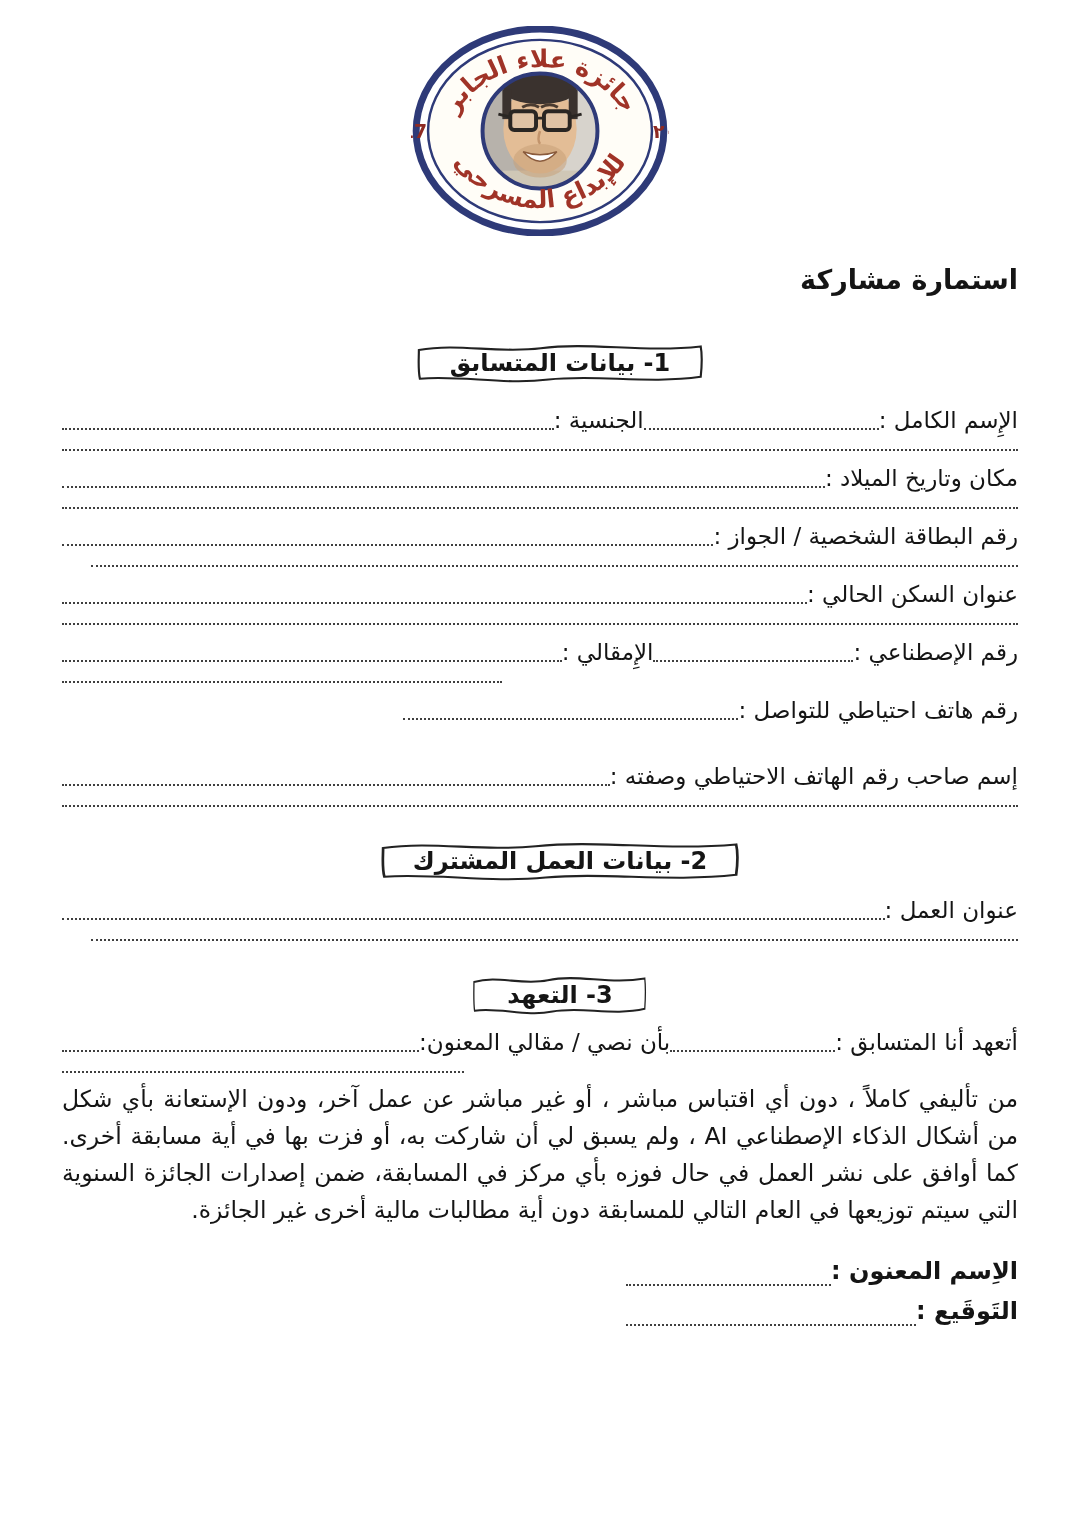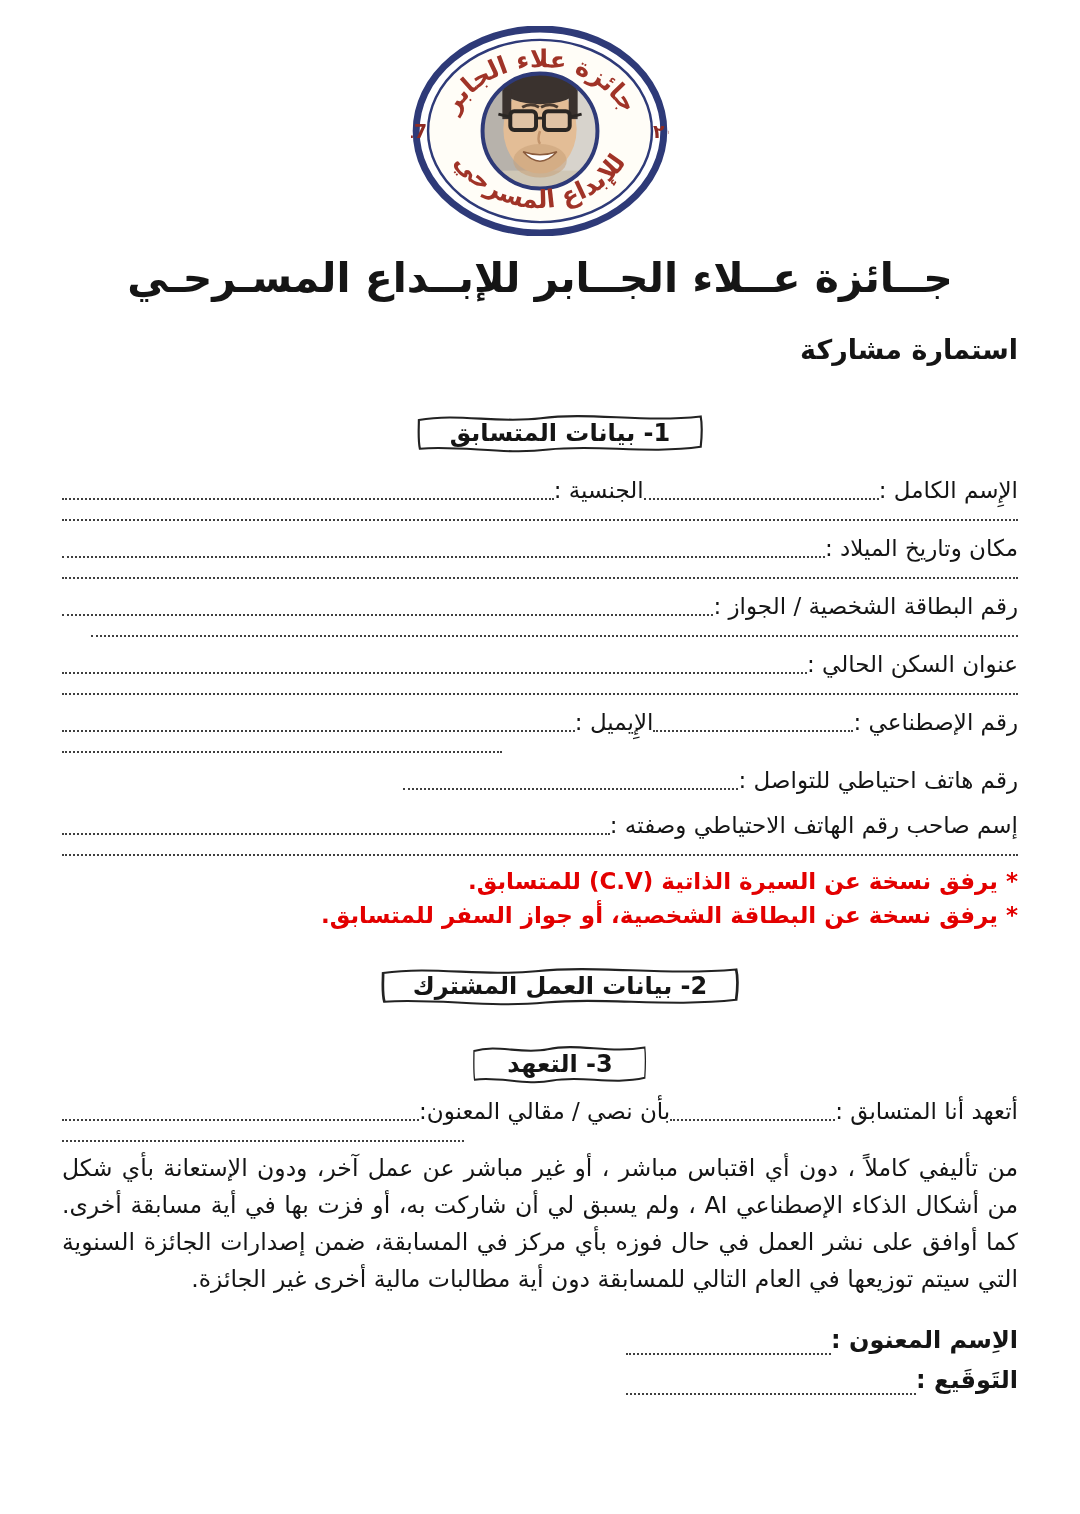--- a/index.html
+++ b/index.html
@@ -32,21 +32,21 @@
   .dot.grow{flex:1 1 auto;}
   .dot.d235{flex:0 0 235px;}
   .dot.d200{flex:0 0 200px;}
   .dot.d335{flex:0 0 335px;}
   .dot.d165{flex:0 0 165px;}
   .cont{border-bottom:2px dotted #3f3f3f;height:12px;margin:2px 0 8px;}
   .cont.w97{width:97%;}
   .cont.w46{width:46%;margin-left:0;margin-right:auto;}
   .cont.w42{width:42%;margin-left:0;margin-right:auto;}
   .sp{margin-top:12px;}
-  .frow.nocont{margin-bottom:15px;}
+  .frow.nocont{margin-bottom:36px;}
 
   
   .notes{margin-top:6px;font-size:23px;font-weight:bold;color:#e30000;line-height:34px;}
 
   
   .pledge-par{margin:4px 0 13px;font-size:23.5px;line-height:37px;text-align:justify;}
 
   
   .sig{margin-top:22px;width:392px;font-size:24px;font-weight:bold;}
   .sig .frow{line-height:40px;}
@@ -92,21 +92,20 @@
         <textPath href="#arcTop" startOffset="50%" text-anchor="middle">جائزة علاء الجابر</textPath>
       </text>
       <text font-size="25" font-weight="bold" fill="#a03327">
         <textPath href="#arcBottom" startOffset="50%" text-anchor="middle">للإبداع المسرحي</textPath>
       </text>
       <text x="16" y="113" font-size="19" font-weight="bold" fill="#8e2a22">2017</text>
       <text x="244" y="113" font-size="19" font-weight="bold" fill="#8e2a22" text-anchor="end">٢٠١٧</text>
     </svg>
   </div>
 
-  <h1 class="title">جــائزة عــلاء الجــابر للإبــداع المسـرحـي</h1>
   <h2 class="subtitle">استمارة مشاركة</h2>
 
   <div class="boxwrap s1">
     <div class="section-box">
       <svg viewBox="0 0 300 52" preserveAspectRatio="none">
         <path d="M5,12 C45,4 85,16 130,10 C180,3 235,15 294,8 C296,19 295,31 294,41 C240,49 185,38 138,44 C92,50 48,39 6,43 C4,32 5,22 5,12 Z" fill="#ffffff" stroke="#222222" stroke-width="2.2"></path>
       </svg>
       <span class="sb-label">1- بيانات المتسابق</span>
     </div>
   </div>
@@ -135,51 +134,54 @@
 
     <div class="frow sp">
       <span class="lbl">عنوان السكن الحالي :</span>
       <span class="dot grow"></span>
     </div>
     <div class="cont"></div>
 
     <div class="frow sp">
       <span class="lbl">رقم الإصطناعي :</span>
       <span class="dot d200"></span>
-      <span class="lbl">الإِيميل :</span>
+      <span class="lbl">الإِمقالي :</span>
       <span class="dot grow"></span>
     </div>
     <div class="cont w46"></div>
 
     <div class="frow sp nocont">
       <span class="lbl">رقم  هاتف احتياطي للتواصل :</span>
       <span class="dot d335"></span>
     </div>
 
     <div class="frow">
       <span class="lbl">إسم صاحب رقم الهاتف الاحتياطي وصفته :</span>
       <span class="dot grow"></span>
     </div>
     <div class="cont"></div>
   </div>
 
-  <div class="notes">
-    <div>* يرفق نسخة عن السيرة الذاتية (C.V) للمتسابق.</div>
-    <div>* يرفق نسخة عن البطاقة الشخصية، أو جواز السفر  للمتسابق.</div>
-  </div>
 
   <div class="boxwrap s2">
     <div class="section-box">
       <svg viewBox="0 0 300 52" preserveAspectRatio="none">
         <path d="M5,12 C45,4 85,16 130,10 C180,3 235,15 294,8 C296,19 295,31 294,41 C240,49 185,38 138,44 C92,50 48,39 6,43 C4,32 5,22 5,12 Z" fill="#ffffff" stroke="#222222" stroke-width="2.2"></path>
       </svg>
       <span class="sb-label">2- بيانات العمل المشترك</span>
     </div>
   </div>
 
+  <div class="fields" style="margin-top:10px;">
+    <div class="frow">
+      <span class="lbl">عنوان العمل :</span>
+      <span class="dot grow"></span>
+    </div>
+    <div class="cont w97"></div>
+  </div>
 
   <div class="boxwrap s3">
     <div class="section-box">
       <svg viewBox="0 0 300 52" preserveAspectRatio="none">
         <path d="M5,12 C45,4 85,16 130,10 C180,3 235,15 294,8 C296,19 295,31 294,41 C240,49 185,38 138,44 C92,50 48,39 6,43 C4,32 5,22 5,12 Z" fill="#ffffff" stroke="#222222" stroke-width="2.2"></path>
       </svg>
       <span class="sb-label">3- التعهد</span>
     </div>
   </div>
 

